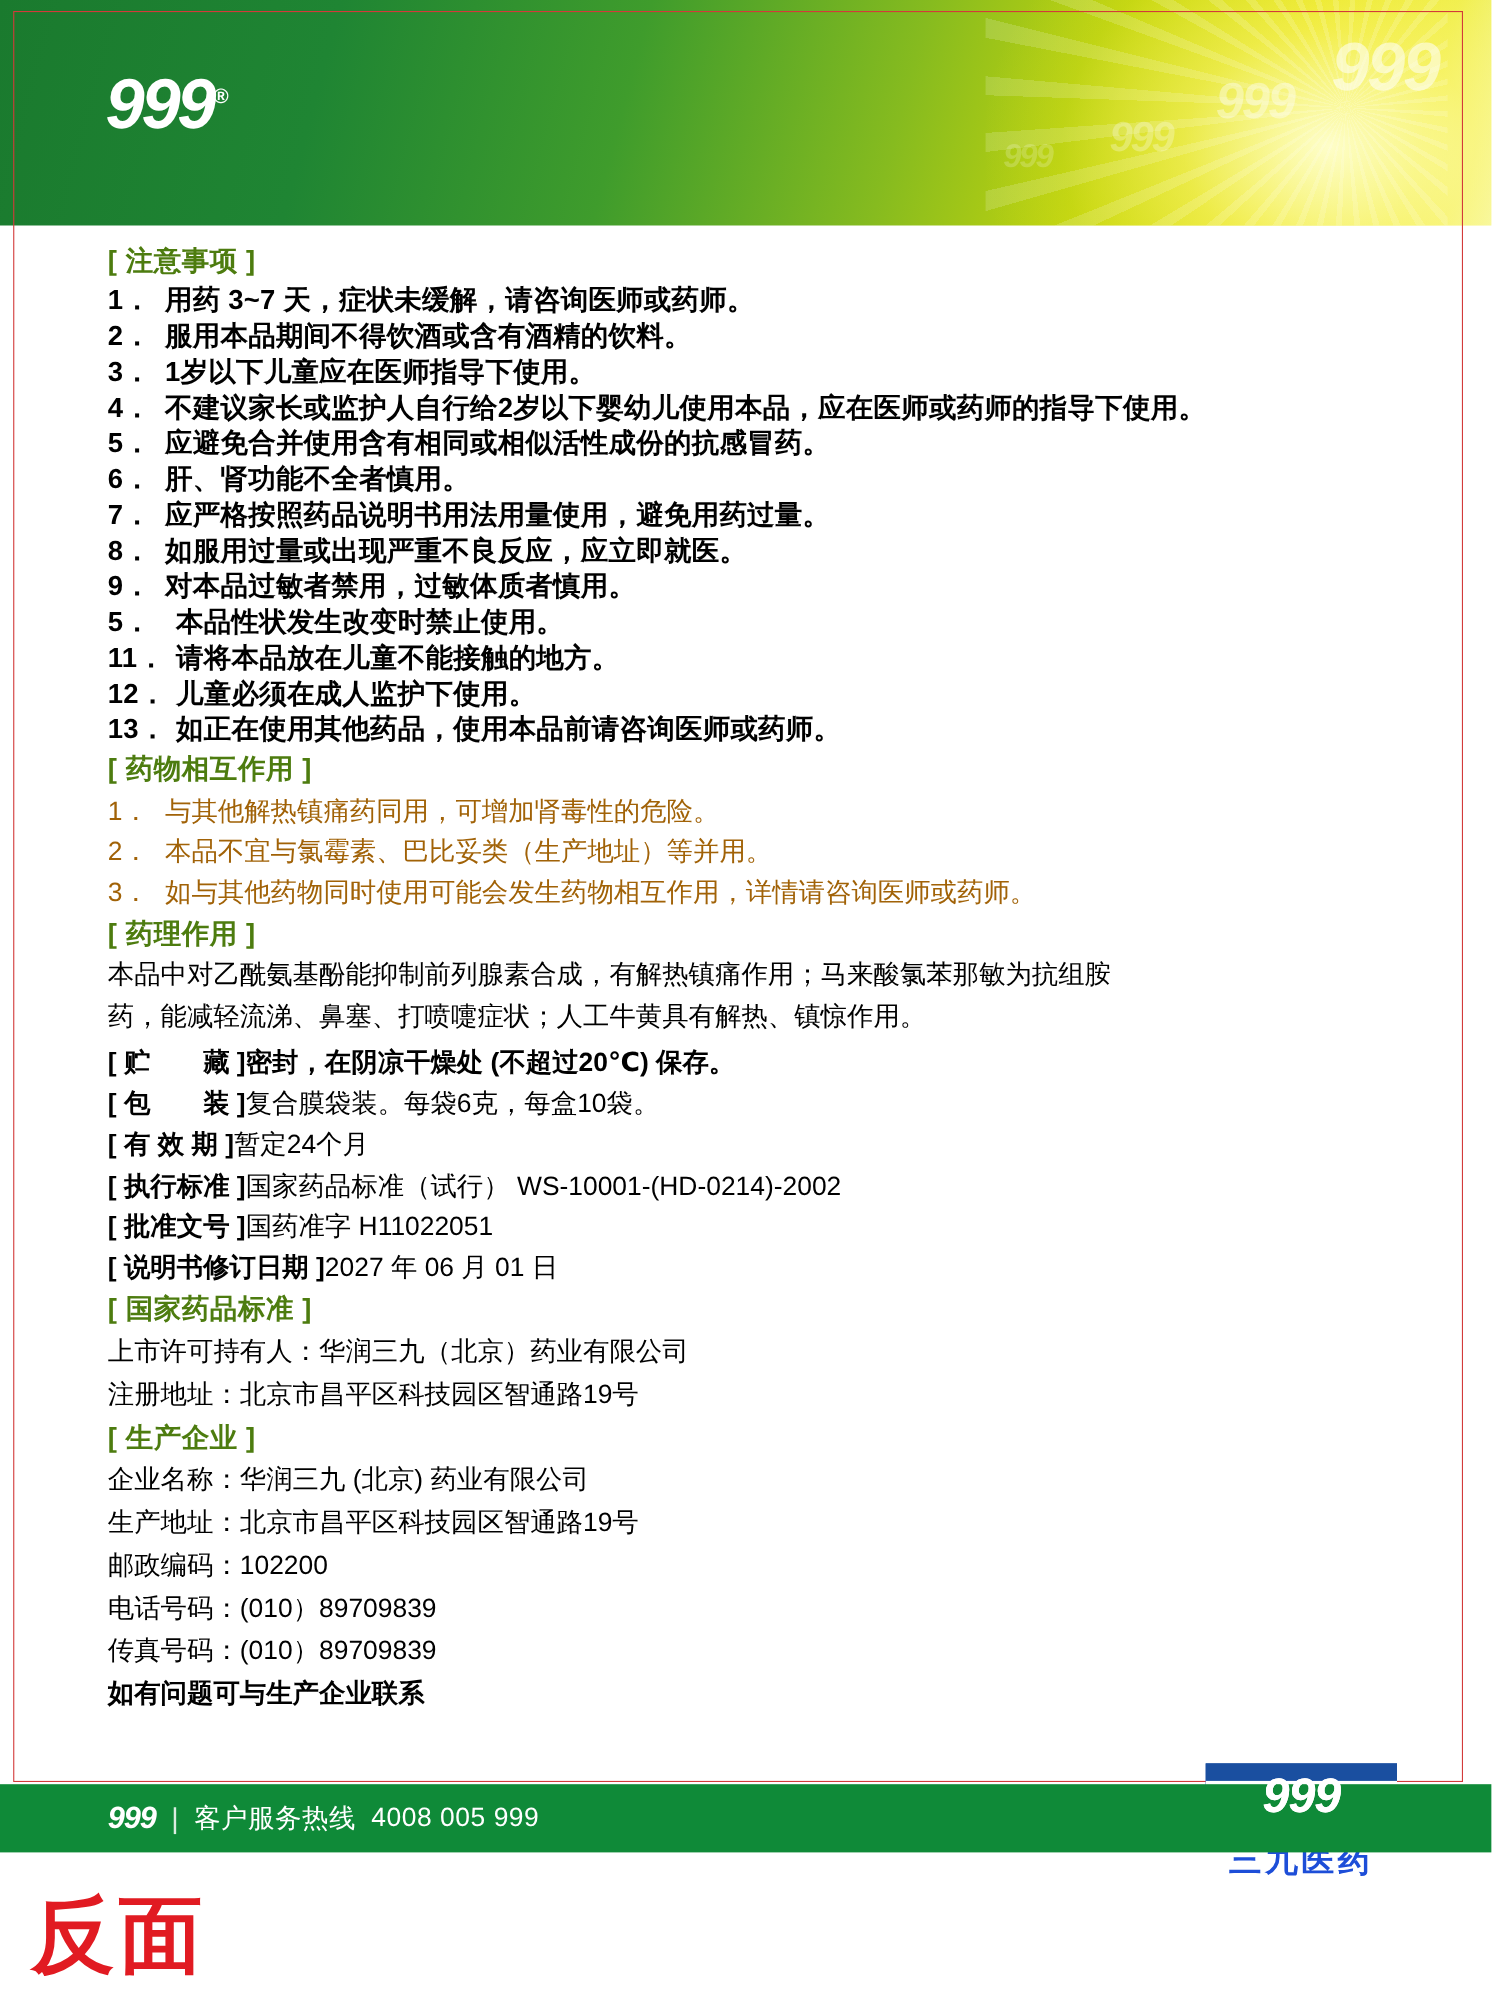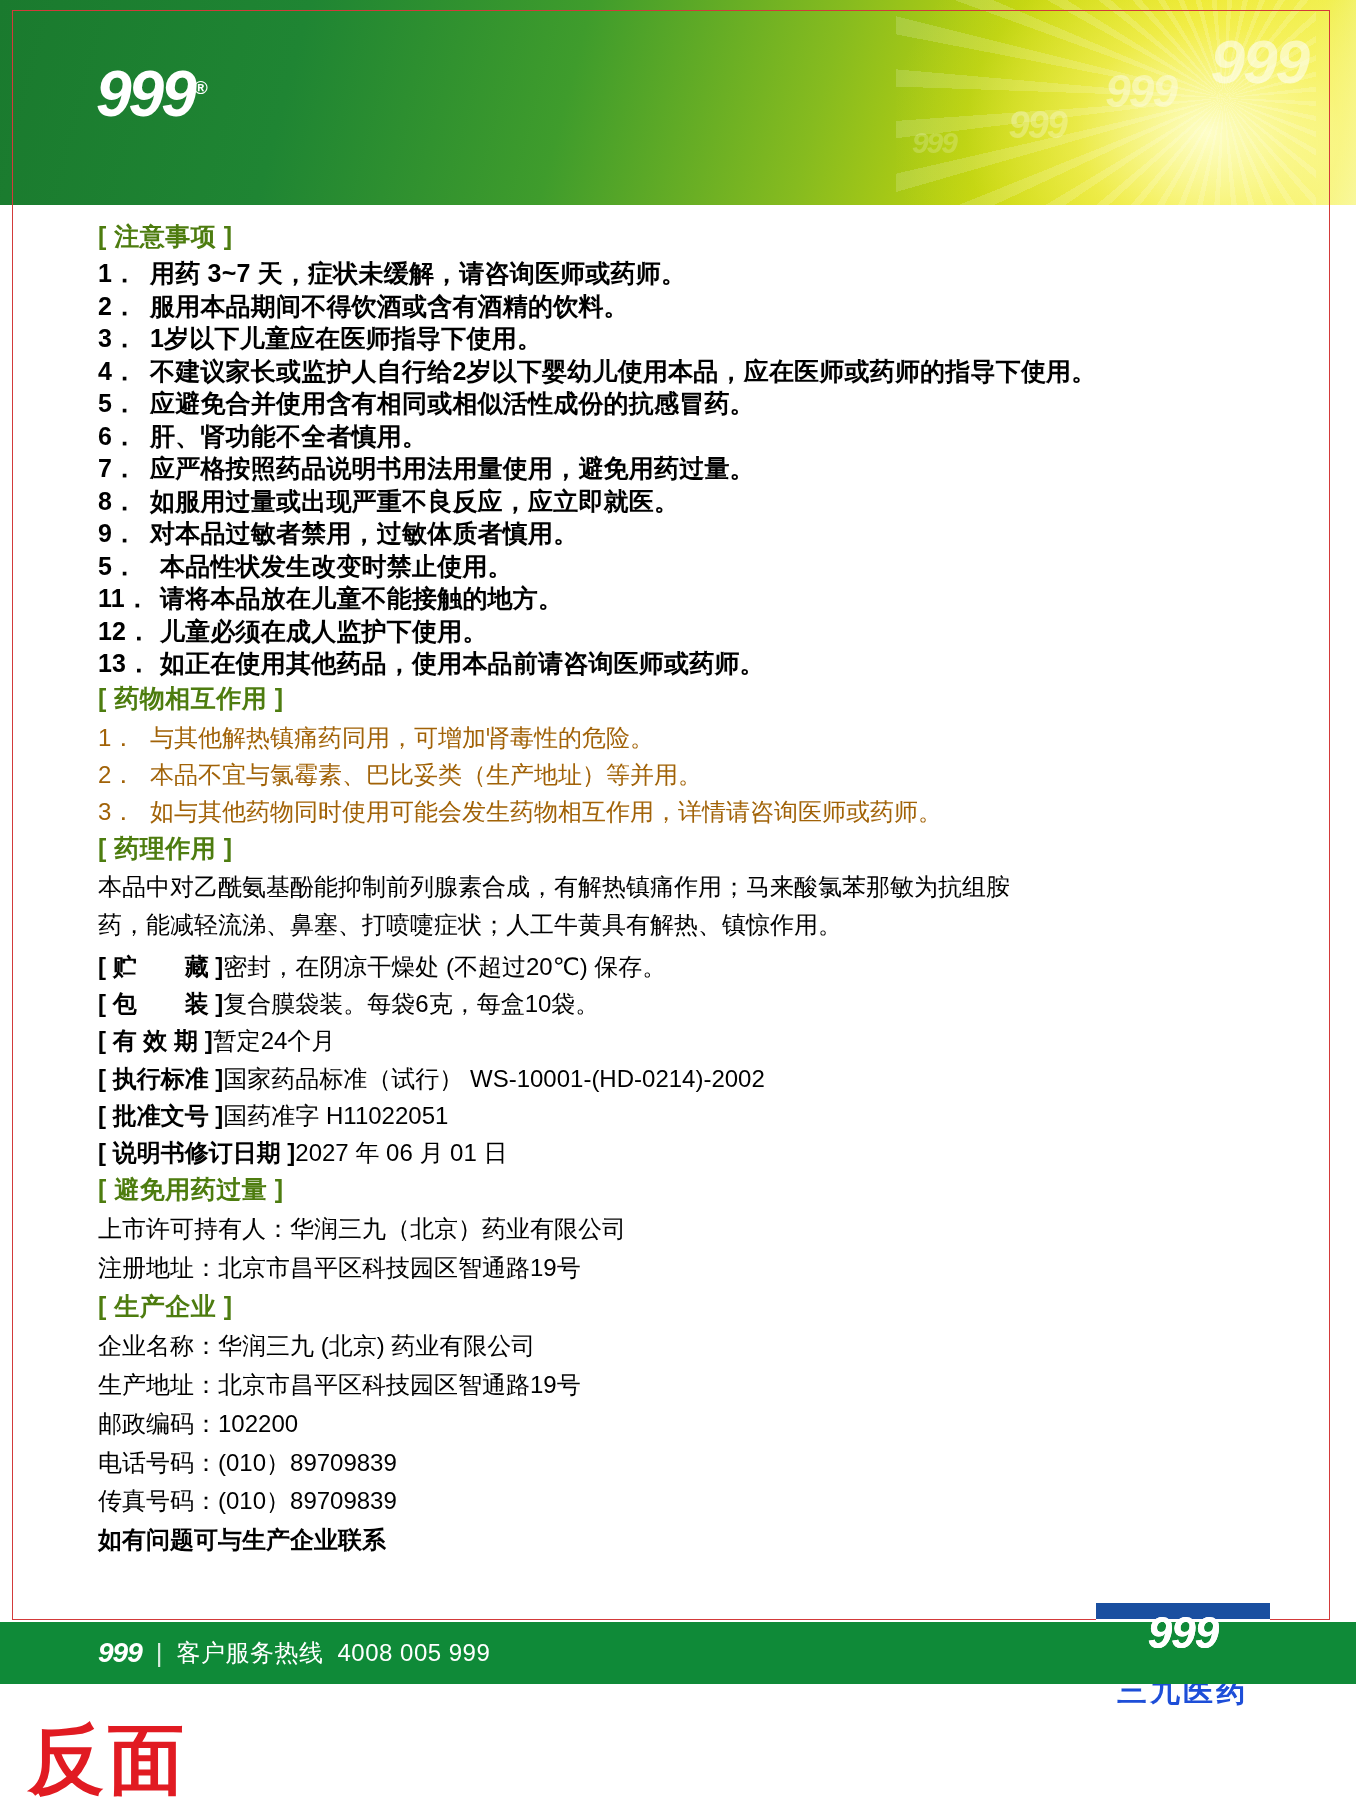--- a/index.html
+++ b/index.html
@@ -165,21 +165,21 @@
     font-size: 24px;
     line-height: 1.55;
     color: #000;
     white-space: nowrap;
   }
   .kv .k {
     font-weight: 700;
     display: inline-block;
   }
   .kv .v { font-weight: 400; }
-  .kv.bold .v { font-weight: 400; text-align: center; }
+  .kv.bold .v { font-weight: 700; text-align: center; }
 
   .plain {
     font-size: 24px;
     font-weight: 400;
     line-height: 1.62;
     color: #000;
   }
   .plain.b { font-weight: 700; }
 
   .gap-s { height: 6px; }
@@ -341,21 +341,21 @@
 
     <div class="gap-s"></div>
 
     <div class="kv bold"><span class="k">[ 贮　　藏 ]</span><span class="v">密封，在阴凉干燥处 (不超过20℃) 保存。</span></div>
     <div class="kv"><span class="k">[ 包　　装 ]</span><span class="v">复合膜袋装。每袋6克，每盒10袋。</span></div>
     <div class="kv"><span class="k">[ 有 效 期 ]</span><span class="v">暂定24个月</span></div>
     <div class="kv"><span class="k">[ 执行标准 ]</span><span class="v">国家药品标准（试行） WS-10001-(HD-0214)-2002</span></div>
     <div class="kv"><span class="k">[ 批准文号 ]</span><span class="v">国药准字 H11022051</span></div>
     <div class="kv"><span class="k">[ 说明书修订日期 ]</span><span class="v">2027 年 06 月 01 日</span></div>
 
-    <div class="sec-title">[ 避免用药过量 ]</div>
+    <div class="sec-title">[ 国家药品标准 ]</div>
     <div class="plain">上市许可持有人：华润三九（北京）药业有限公司</div>
     <div class="plain">注册地址：北京市昌平区科技园区智通路19号</div>
 
     <div class="sec-title">[ 生产企业 ]</div>
     <div class="plain">企业名称：华润三九 (北京) 药业有限公司</div>
     <div class="plain">生产地址：北京市昌平区科技园区智通路19号</div>
     <div class="plain">邮政编码：102200</div>
     <div class="plain">电话号码：(010）89709839</div>
     <div class="plain">传真号码：(010）89709839</div>
     <div class="plain b">如有问题可与生产企业联系</div>

